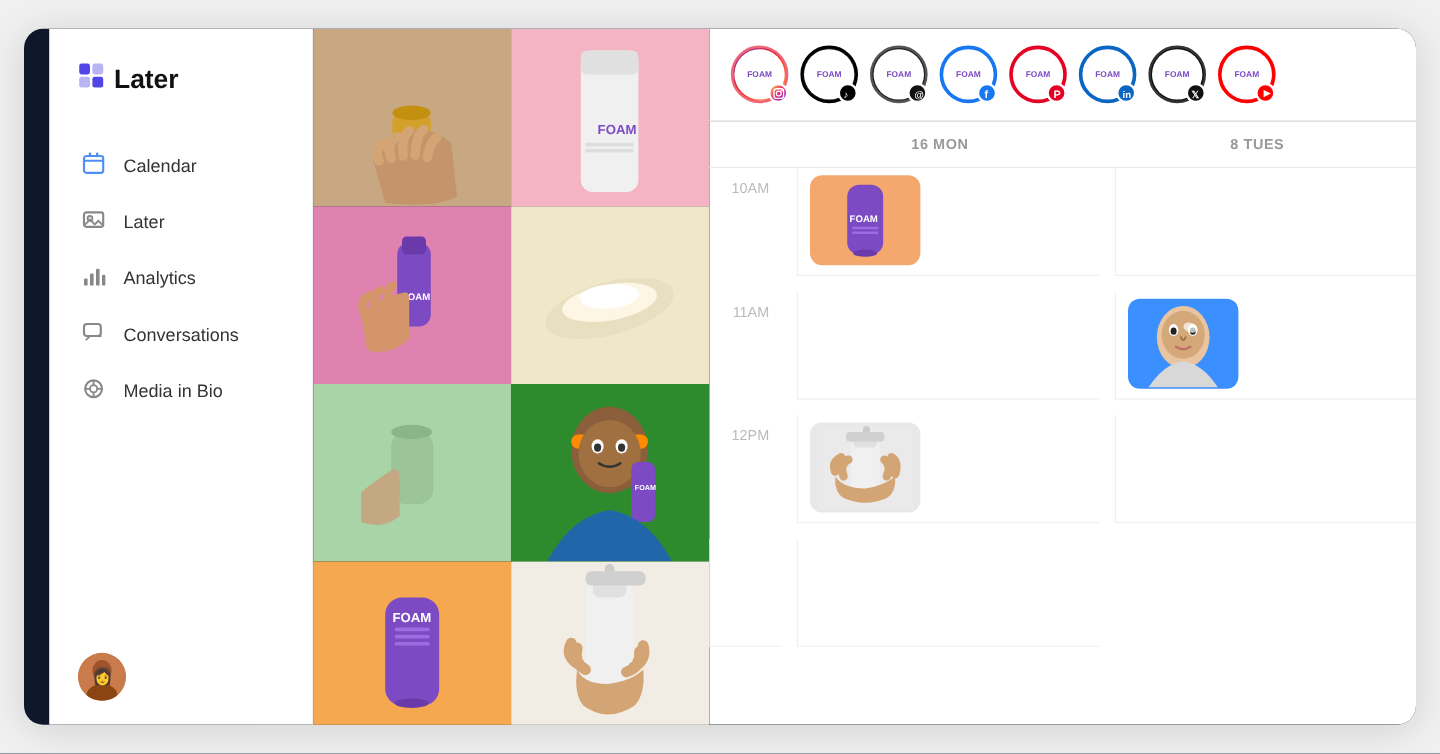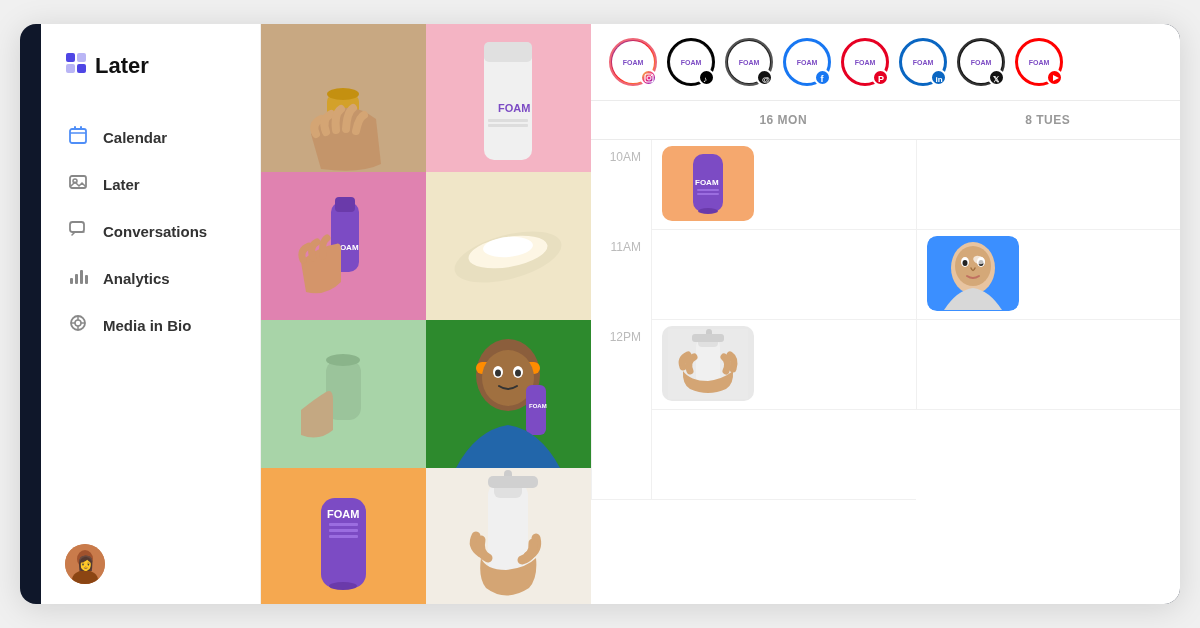--- a/index.html
+++ b/index.html
@@ -54,21 +54,21 @@
     }
     .nav-item {
       display: flex;
       align-items: center;
       gap: 14px;
       padding: 10px 14px;
       border-radius: 10px;
       cursor: pointer;
       font-size: 15px;
       color: #333;
-      font-weight: 700;
+      font-weight: 400;
       transition: background 0.15s;
     }
     .nav-icon {
       font-size: 18px;
       width: 22px;
       text-align: center;
     }
     .sidebar-avatar {
       padding: 14px 24px 0 24px;
     }
@@ -189,20 +189,21 @@
       color: #999;
       letter-spacing: 0.5px;
     }
     .cal-body {
       flex: 1;
       overflow-y: auto;
       display: grid;
       grid-template-columns: 60px 1fr 1fr;
       grid-auto-rows: 90px;
       background: #fff;
+      gap: 13px;
     }
     .time-label {
       padding: 10px 10px 0 12px;
       font-size: 12px;
       color: #bbb;
       font-weight: 500;
       text-align: right;
     }
     .cal-cell {
       border-left: 1px solid #f0f0f0;
@@ -249,37 +250,37 @@
             <circle cx="7" cy="9" r="2" stroke="#888" stroke-width="1.5" fill="none"></circle>
             <path d="M2 15 L7 10 L11 14 L14 11 L18 15" stroke="#888" stroke-width="1.5" fill="none"></path>
           </svg>
         </span>
         <span>Later</span>
       </div>
 
       <div class="nav-item">
         <span class="nav-icon">
           <svg width="20" height="20" viewBox="0 0 20 20" fill="none">
-            <rect x="2" y="3" width="14" height="10" rx="2.5" stroke="#888" stroke-width="1.8" fill="none"></rect>
-            <path d="M4 16 L7 13 L16 13" stroke="#888" stroke-width="1.5" fill="none" stroke-linecap="round"></path>
-          </svg>
-        </span>
-        <span>Conversations</span>
-      </div>
-
-      <div class="nav-item">
-        <span class="nav-icon">
-          <svg width="20" height="20" viewBox="0 0 20 20" fill="none">
             <rect x="2" y="12" width="3" height="6" rx="1" fill="#888"></rect>
             <rect x="7" y="8" width="3" height="10" rx="1" fill="#888"></rect>
             <rect x="12" y="4" width="3" height="14" rx="1" fill="#888"></rect>
             <rect x="17" y="9" width="3" height="9" rx="1" fill="#888"></rect>
           </svg>
         </span>
         <span>Analytics</span>
+      </div>
+
+      <div class="nav-item">
+        <span class="nav-icon">
+          <svg width="20" height="20" viewBox="0 0 20 20" fill="none">
+            <rect x="2" y="3" width="14" height="10" rx="2.5" stroke="#888" stroke-width="1.8" fill="none"></rect>
+            <path d="M4 16 L7 13 L16 13" stroke="#888" stroke-width="1.5" fill="none" stroke-linecap="round"></path>
+          </svg>
+        </span>
+        <span>Conversations</span>
       </div>
 
       <div class="nav-item">
         <span class="nav-icon">
           <svg width="20" height="20" viewBox="0 0 20 20" fill="none">
             <circle cx="10" cy="10" r="7" stroke="#888" stroke-width="1.8" fill="none"></circle>
             <circle cx="10" cy="10" r="3" stroke="#888" stroke-width="1.5" fill="none"></circle>
             <line x1="10" y1="3" x2="10" y2="7" stroke="#888" stroke-width="1.5"></line>
             <line x1="10" y1="13" x2="10" y2="17" stroke="#888" stroke-width="1.5"></line>
             <line x1="3" y1="10" x2="7" y2="10" stroke="#888" stroke-width="1.5"></line>

